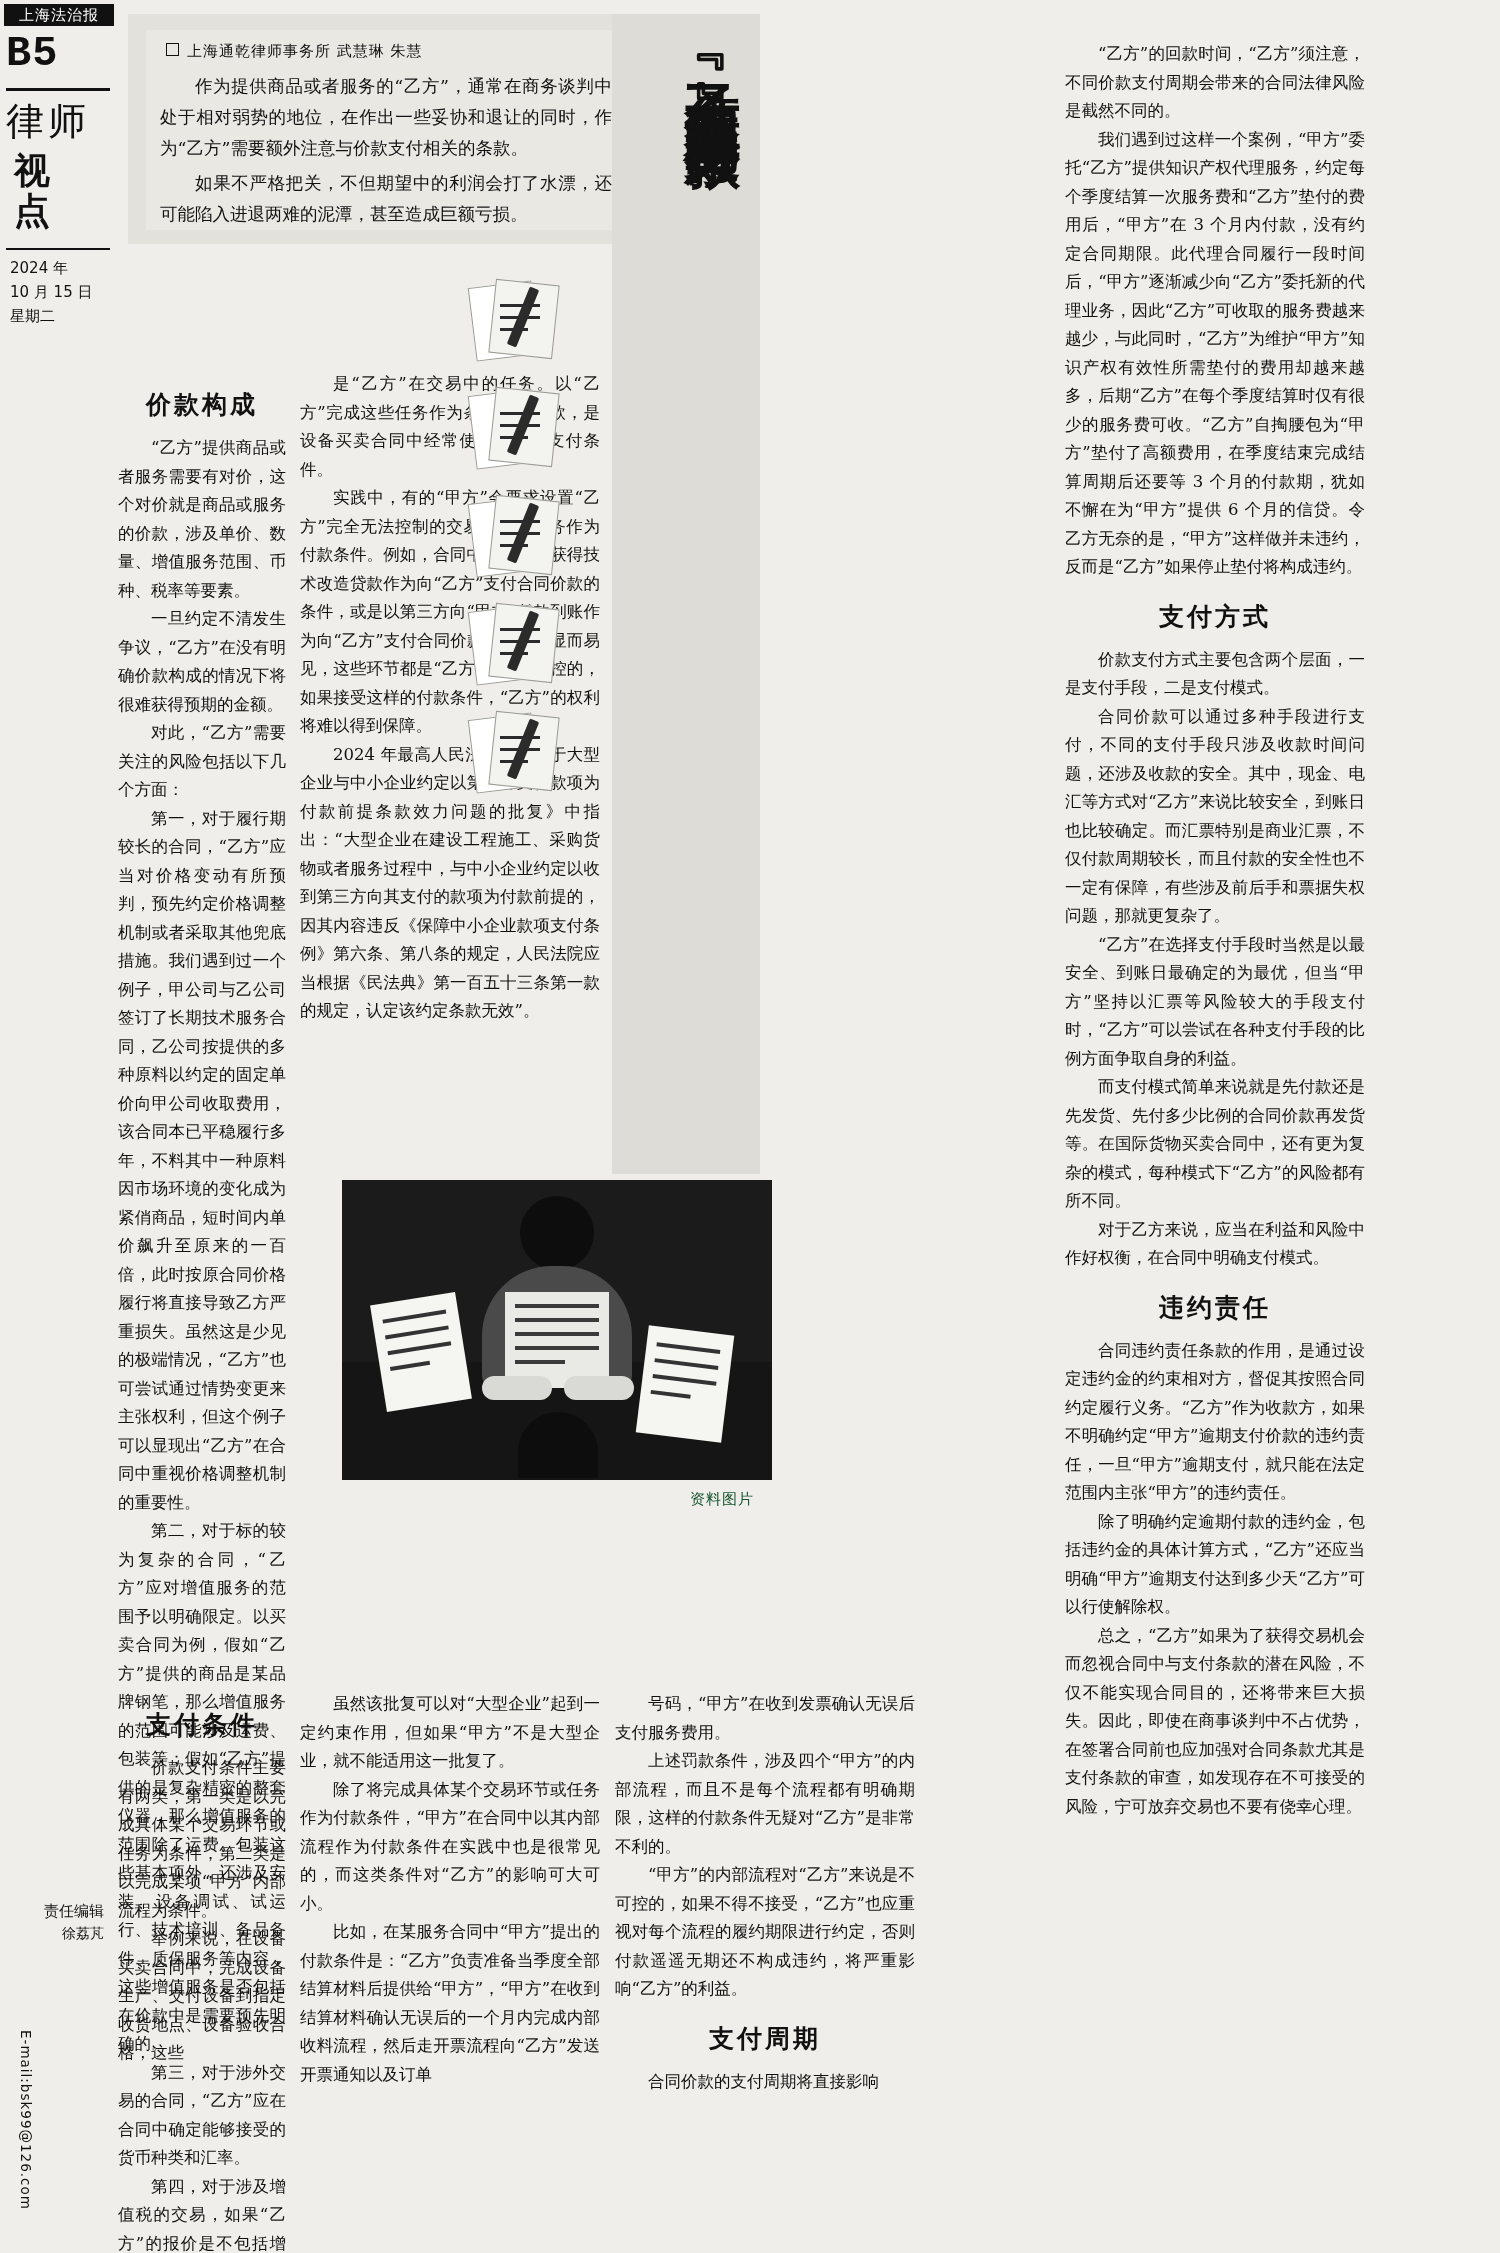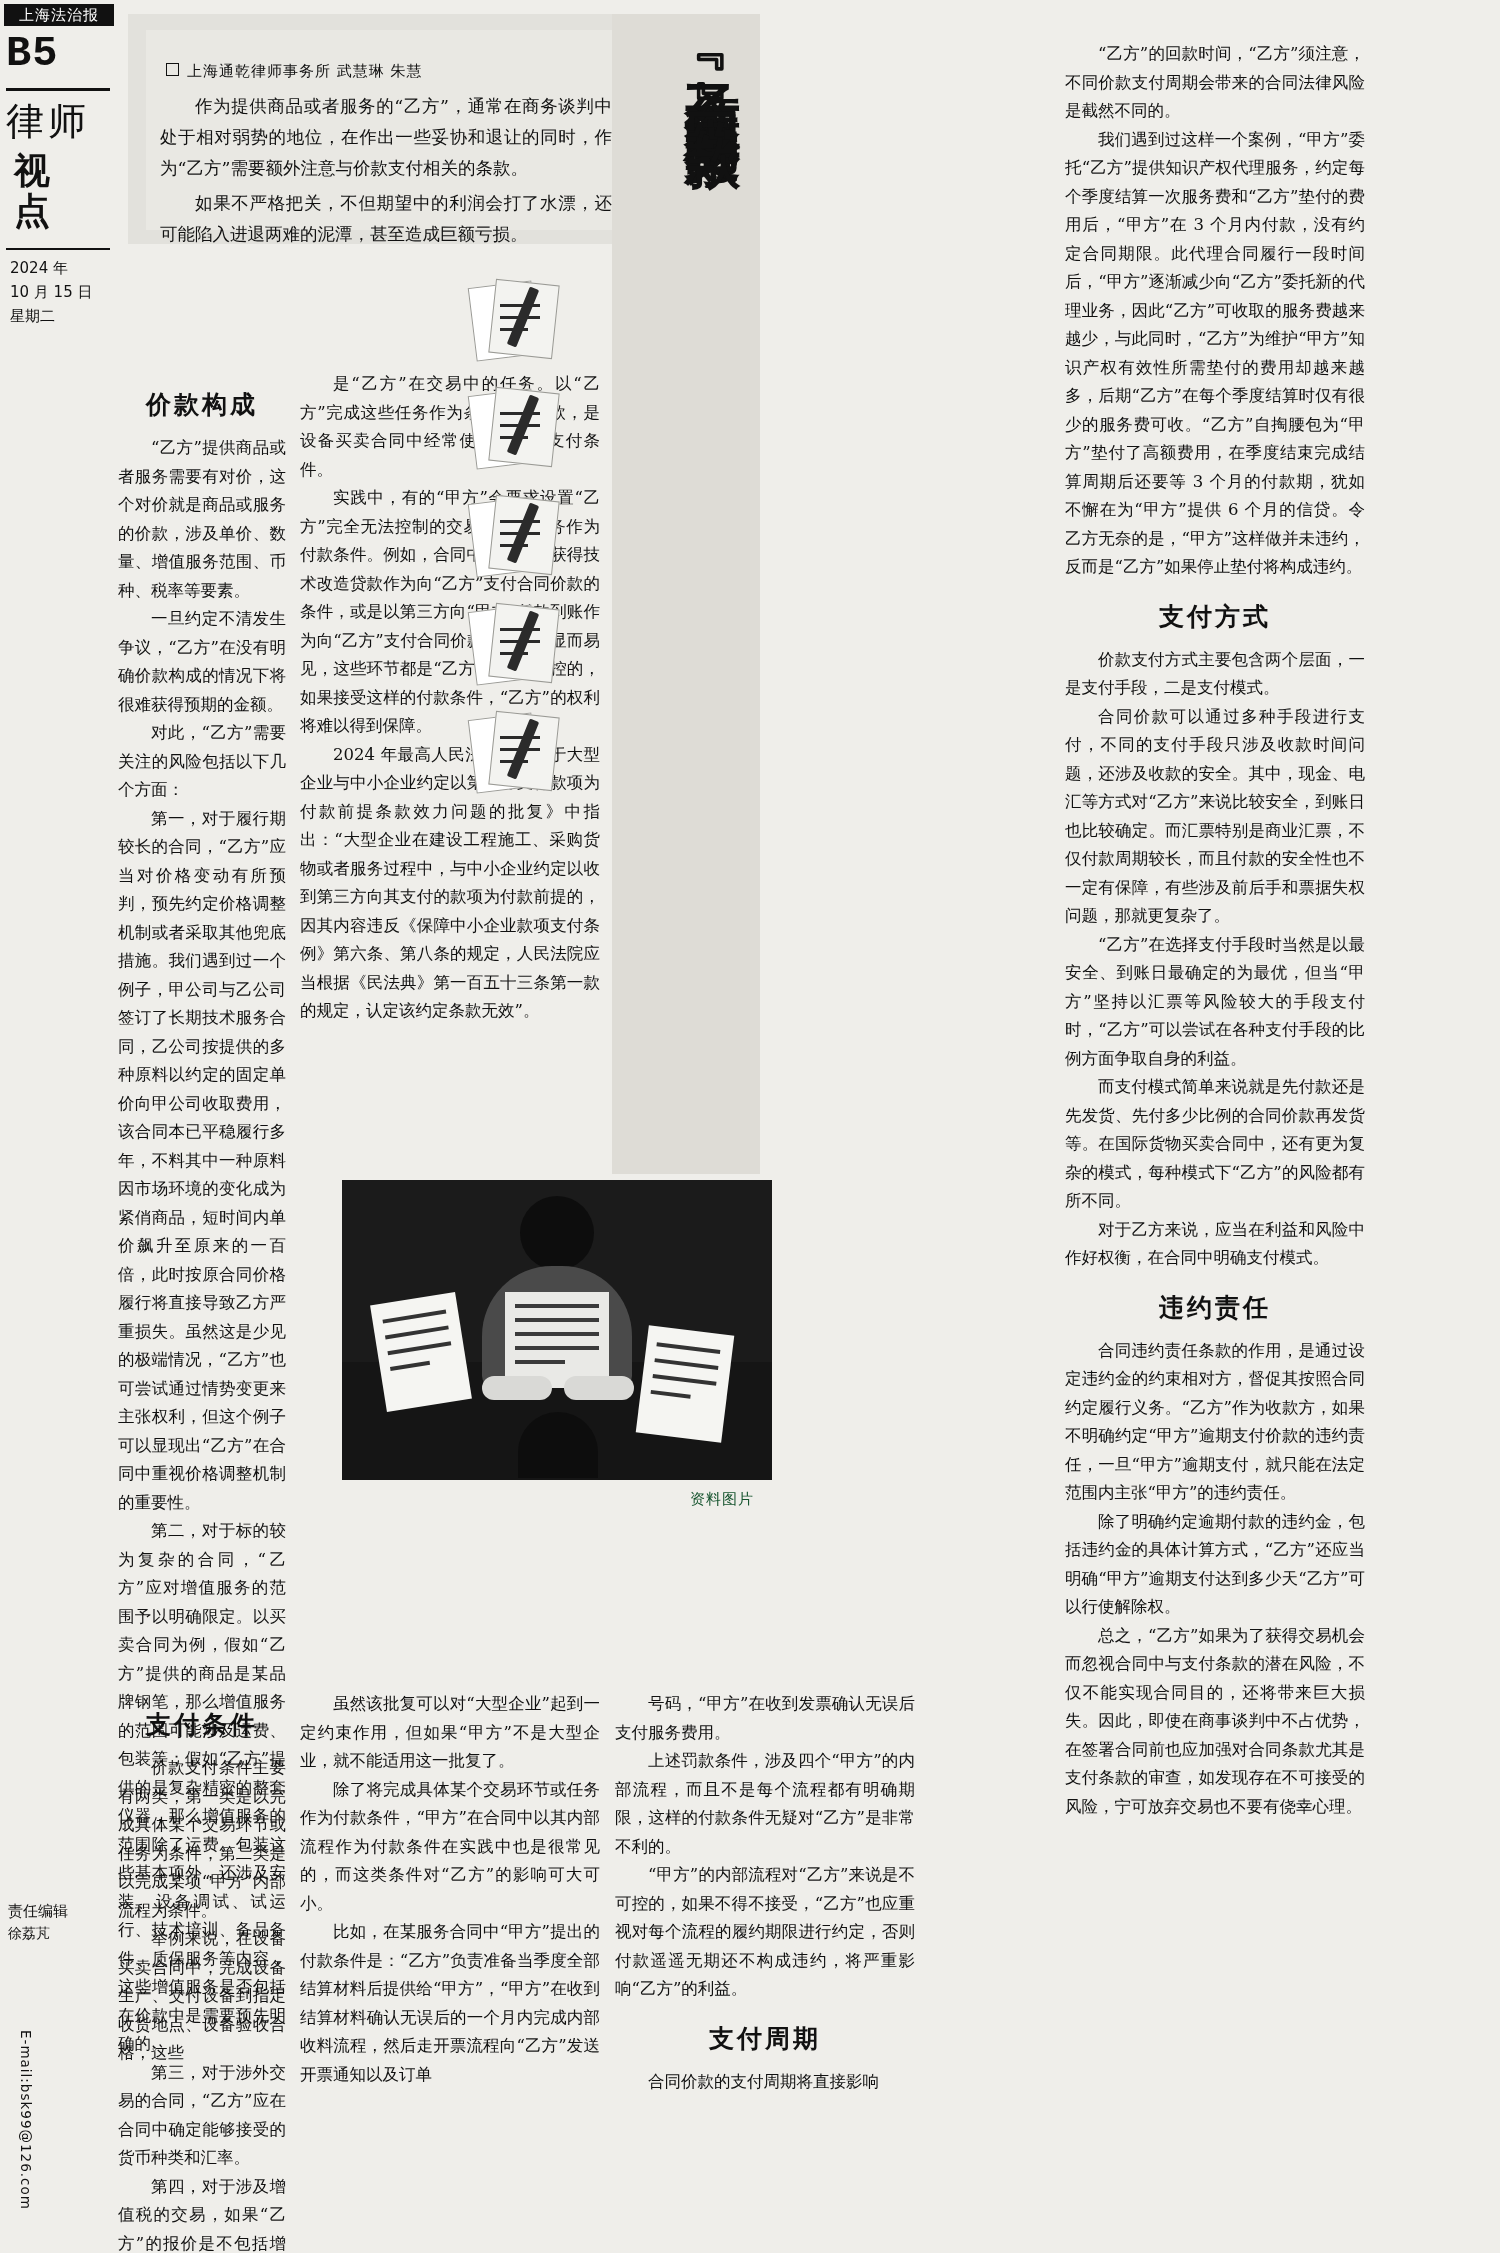--- a/index.html
+++ b/index.html
@@ -18,21 +18,21 @@
   .mast-title{position:absolute;left:6px;top:96px;font-family:"DejaVu Serif","Liberation Serif",serif;
     font-size:38px;font-weight:normal;color:#111;letter-spacing:4px;}
   .mast-sub{position:absolute;left:14px;top:150px;font-family:"DejaVu Serif","Liberation Serif",serif;
     font-size:36px;font-weight:bold;color:#111;line-height:40px;}
   .mast-sub span{display:block;}
   .mast-rule2{position:absolute;left:6px;top:248px;width:104px;height:2px;background:#111;}
   .mast-date{position:absolute;left:10px;top:256px;font-size:15px;line-height:24px;color:#111;}
   
   #intro{position:absolute;left:128px;top:14px;width:512px;height:230px;background:#e2e1dc;}
   #intro-inner{position:absolute;left:146px;top:30px;width:480px;height:200px;background:#e9e8e3;padding:12px 14px;box-sizing:border-box;}
-  .byline{font-size:15px;color:#111;margin:20px 0 10px 6px;letter-spacing:1px;}
+  .byline{font-size:15px;color:#111;margin:0 0 10px 6px;letter-spacing:1px;}
   .byline .cb{display:inline-block;width:11px;height:11px;border:1px solid #111;margin-right:8px;}
   .intro-p{font-family:"DejaVu Serif","Liberation Serif",serif;font-size:17.5px;line-height:31px;color:#111;text-align:justify;text-indent:2em;margin:0 0 4px 0;}
   
   #headline{position:absolute;left:612px;top:14px;width:148px;height:1160px;background:#dedcd6;}
   #headline-text{position:absolute;left:628px;top:36px;width:116px;
     font-family:"DejaVu Serif","Liberation Serif",serif;font-weight:bold;font-size:56px;line-height:60px;
     color:#111;writing-mode:vertical-rl;text-orientation:upright;letter-spacing:4px;height:1090px;}
   
   .col{position:absolute;font-family:"DejaVu Serif","Liberation Serif",serif;font-size:16.5px;line-height:28.5px;color:#111;text-align:justify;}
   .col p{margin:0;text-indent:2em;}
@@ -61,21 +61,21 @@
   .p-inner .il{position:absolute;left:10px;width:84px;height:4px;background:#3a3a3a;}
   .p-hand-l{position:absolute;left:140px;top:196px;width:70px;height:24px;background:#d9d9d6;border-radius:12px;}
   .p-hand-r{position:absolute;left:222px;top:196px;width:70px;height:24px;background:#d9d9d6;border-radius:12px;}
   .p-doc1{position:absolute;left:36px;top:118px;width:86px;height:108px;background:#f5f5f2;transform:rotate(-9deg);}
   .p-doc2{position:absolute;left:300px;top:150px;width:86px;height:108px;background:#f5f5f2;transform:rotate(7deg);}
   .p-doc1 .dl,.p-doc2 .dl{position:absolute;left:10px;width:64px;height:4px;background:#333;}
   .p-lowerhead{position:absolute;left:176px;top:232px;width:80px;height:66px;background:#0d0d0d;border-radius:40px 40px 0 0;}
   #photo-cap{position:absolute;left:690px;top:1490px;font-size:15px;color:#14532d;font-family:"DejaVu Serif","Liberation Serif",serif;letter-spacing:1px;}
   
   #credit{position:absolute;left:8px;top:1900px;width:96px;font-size:15px;color:#111;
-    font-family:"DejaVu Serif","Liberation Serif",serif;line-height:22px;}
+    font-family:"DejaVu Serif","Liberation Serif",serif;line-height:22px;text-align:right;}
   #credit .nm{font-size:14px;}
   #email{position:absolute;left:14px;top:2030px;width:20px;
     writing-mode:vertical-rl;font-size:13.5px;color:#111;letter-spacing:1px;}
 </style>
 </head>
 <body>
 
 <div id="page">
 
   <div id="masthead">

